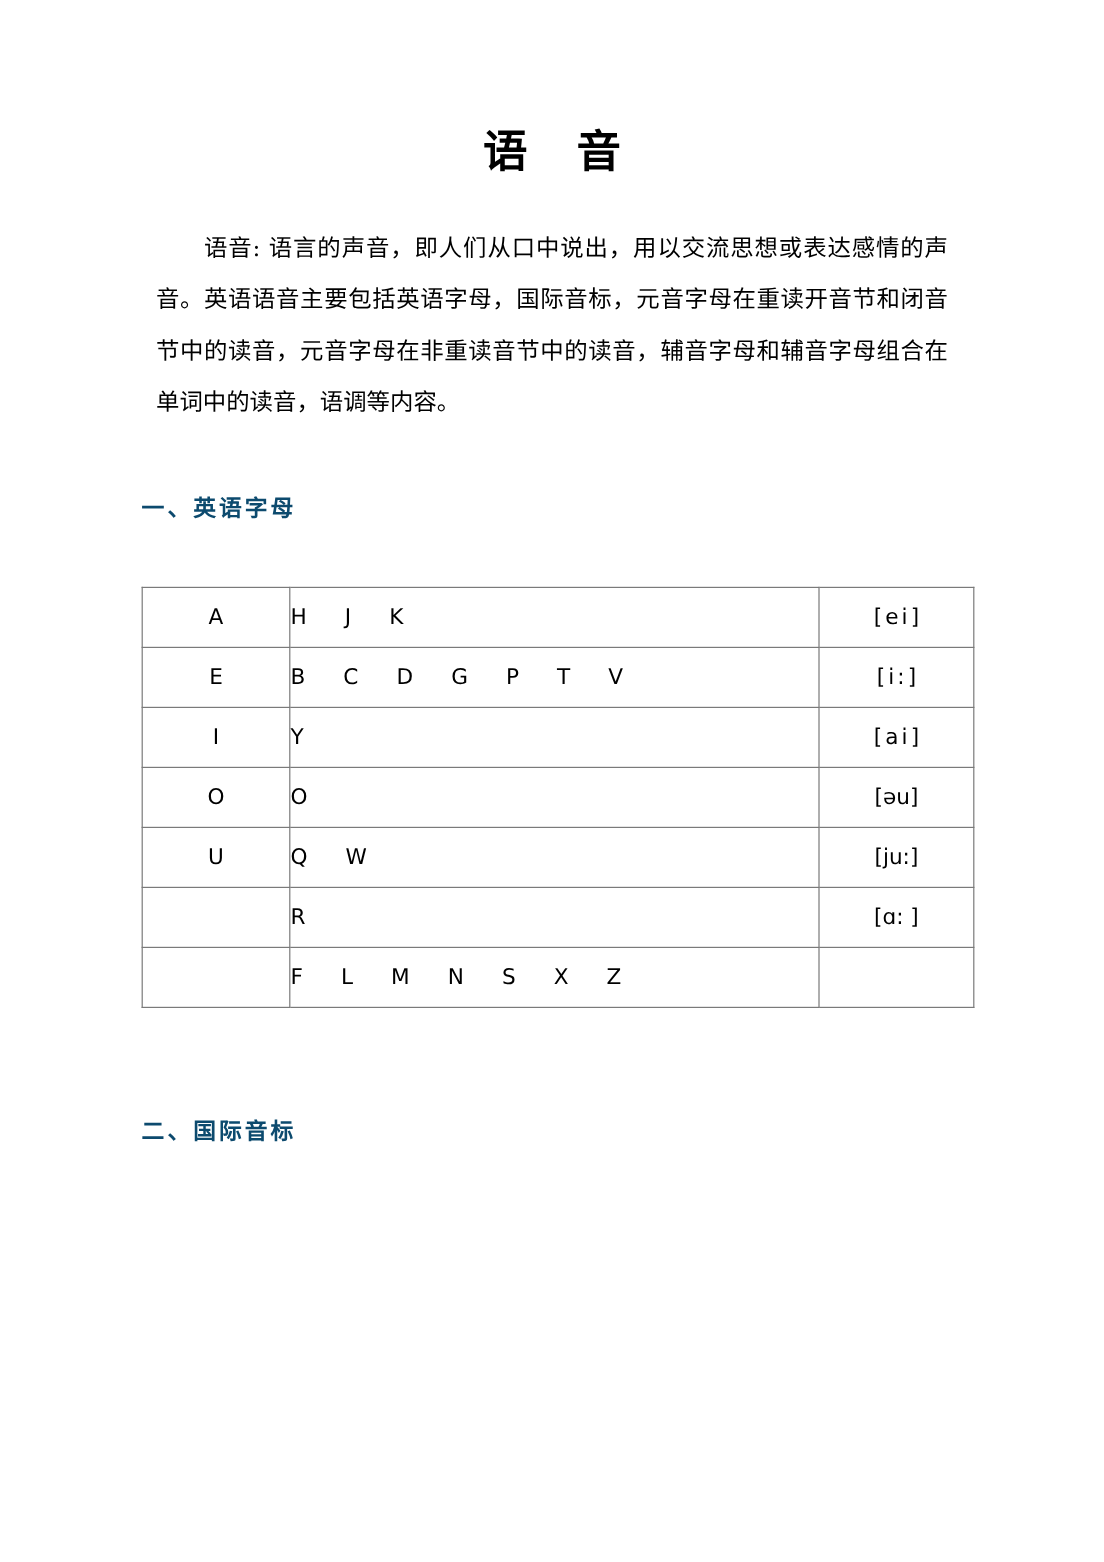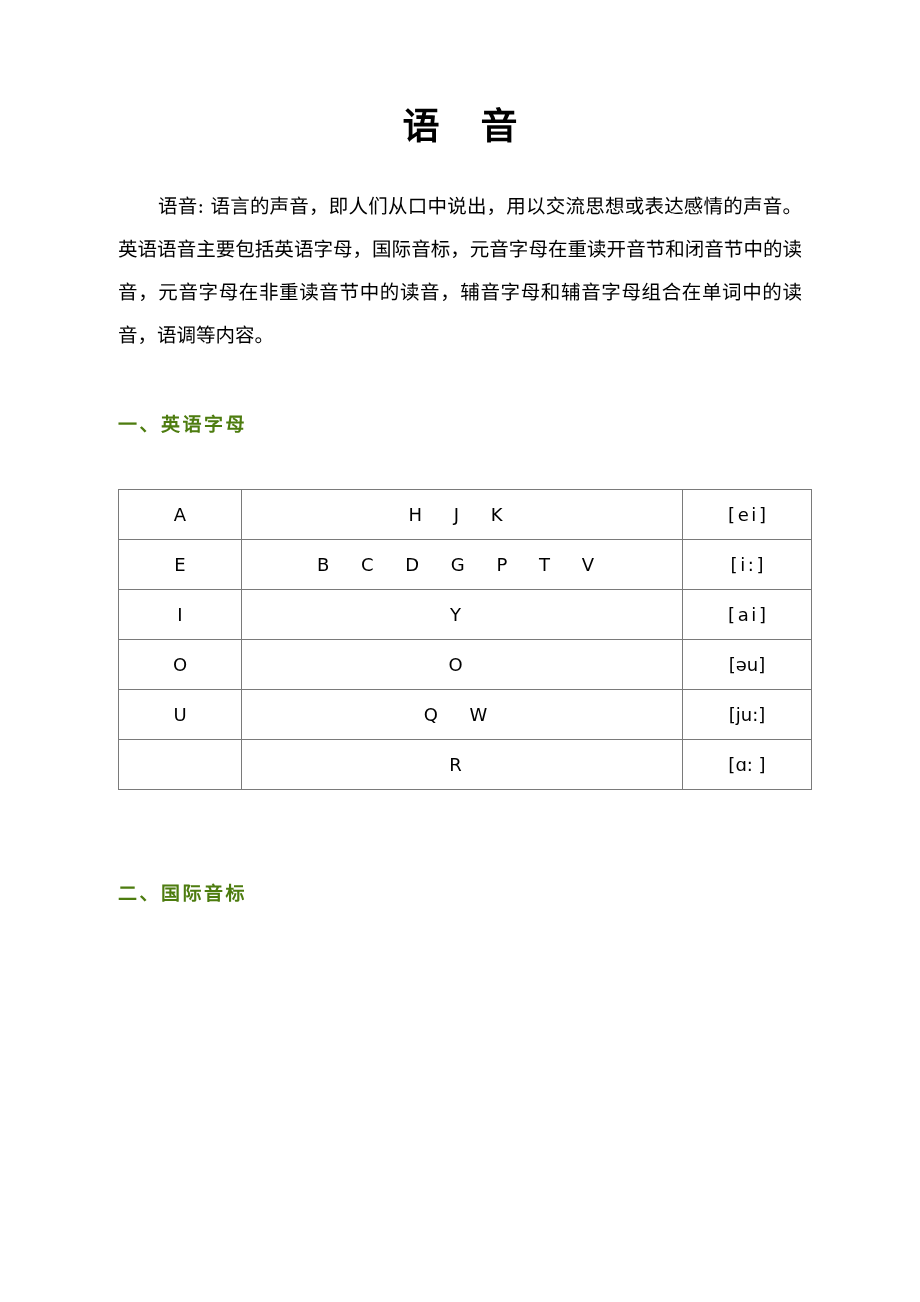--- a/index.html
+++ b/index.html
@@ -36,21 +36,21 @@
     font-size: 37px;
     font-weight: 700;
     letter-spacing: 14px;
     text-indent: 14px;
     line-height: 1.0;
     color: #000;
   }
 
   
   .para {
-    margin: 0;
+    margin: 12px;
     font-size: 19.5px;
     line-height: 43px;
     text-align: justify;
     text-justify: inter-ideograph;
     font-family: "DejaVu Serif", "Liberation Serif", serif;
   }
   .para.indent {
     text-indent: 40px;
   }
   #intro-paragraph {
@@ -58,21 +58,21 @@
   }
 
   
   .section-heading {
     margin: 0;
     font-family: "DejaVu Sans", "Liberation Sans", sans-serif;
     font-size: 19px;
     font-weight: 700;
     letter-spacing: 2.5px;
     line-height: 30px;
-    color: #4d7c0f;
+    color: #0c4a6e;
   }
   #section-one-heading { margin-top: 52px; }
   #section-one-para    { margin-top: 14px; }
   #section-two-heading { margin-top: 88px; }
   #section-two-para    { margin-top: 18px; }
 
   
   .letter-table-wrap {
     margin-top: 50px;
   }
@@ -89,21 +89,21 @@
     font-size: 18px;
     color: #000;
     vertical-align: middle;
   }
   td.col-vowel {
     width: 122px;
     text-align: center;
   }
   td.col-letters {
     width: 440px;
-    text-align: center;
+    text-align: left;
     padding-left: 14px;
     letter-spacing: 13px;
   }
   td.col-phonetic {
     width: 128px;
     text-align: center;
   }
   td.col-phonetic.spaced {
     letter-spacing: 2.6px;
     text-indent: 2.6px;
@@ -168,20 +168,25 @@
           <tr>
             <td class="col-vowel">U</td>
             <td class="col-letters">Q  W</td>
             <td class="col-phonetic tight">[ju:]</td>
           </tr>
           <tr>
             <td class="col-vowel"></td>
             <td class="col-letters">R</td>
             <td class="col-phonetic tight">[ɑ: ]</td>
           </tr>
+          <tr>
+            <td class="col-vowel"></td>
+            <td class="col-letters">F  L  M  N  S  X  Z</td>
+            <td class="col-phonetic tight"></td>
+          </tr>
         </tbody>
     </table>
   </div>
 
   <h2 class="section-heading" id="section-two-heading">二、国际音标</h2>
 
 
 </div>
 
 </body></html>

